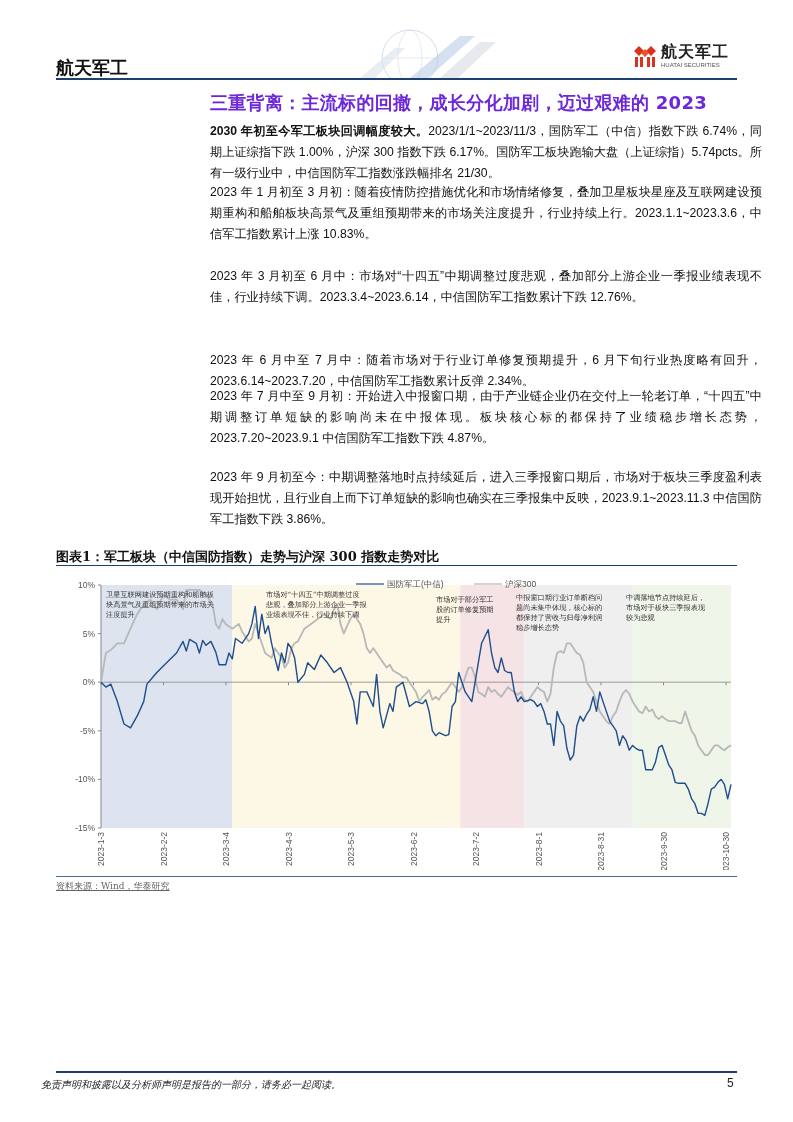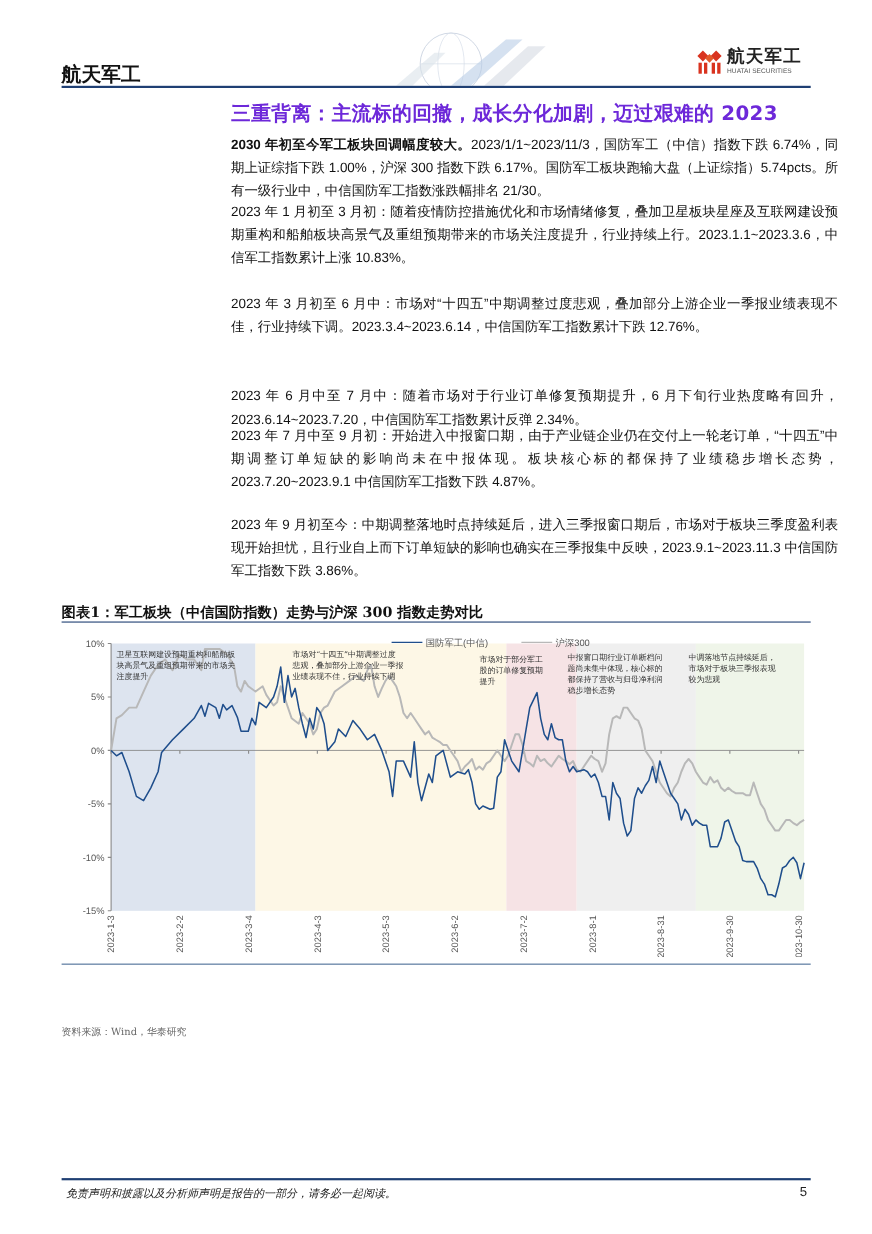--- a/index.html
+++ b/index.html
@@ -12,23 +12,23 @@
   .logo-cn{font-size:16px;font-weight:bold;color:#222;letter-spacing:1px;}
   .logo-en{font-size:6px;color:#555;margin-top:2px;}
   .hdr-rule{position:absolute;left:56px;top:78px;width:681px;height:2px;background:#1f3f73;}
   .title{position:absolute;left:210px;top:91px;font-size:18px;font-weight:bold;color:#6d28d9;font-family:"DejaVu Sans",sans-serif;letter-spacing:0.3px;}
   .para{position:absolute;left:210px;width:552px;font-size:12.2px;line-height:21px;color:#111;text-align:justify;}
   .para b{font-weight:bold;}
   .fig-title{position:absolute;left:56px;top:548px;font-size:13px;font-weight:bold;font-family:"DejaVu Serif",serif;}
   .fig-rule{position:absolute;left:56px;top:565px;width:681px;height:1px;background:#1f3f73;}
   .chart{position:absolute;left:56px;top:570px;width:690px;height:300px;}
   .src-rule{position:absolute;left:56px;top:876px;width:681px;height:1px;background:#4a6d96;}
-  .src{position:absolute;left:56px;top:932px;font-size:9px;color:#666;font-family:"DejaVu Serif",serif;}
+  .src{position:absolute;left:56px;top:880px;font-size:9px;color:#666;font-family:"DejaVu Serif",serif;text-decoration:underline;}
   .ftr-rule{position:absolute;left:56px;top:1071px;width:681px;height:2px;background:#1f3f73;}
-  .ftr-text{position:absolute;left:60px;top:1078px;font-size:10px;font-style:italic;color:#222;font-family:Liberation Sans, sans-serif;}
+  .ftr-text{position:absolute;left:41px;top:1078px;font-size:10px;font-style:italic;color:#222;font-family:Liberation Sans, sans-serif;}
   .ftr-page{position:absolute;left:727px;top:1076px;font-size:12px;color:#222;}
   .ann{font-family:"DejaVu Serif",serif;font-size:7.2px;fill:#333;}
   .tick{font-size:8.5px;fill:#555;font-family:"Liberation Sans",sans-serif;}
 </style>
 </head>
 <body>
 
 <div class="hdr-label">航天军工</div>
 <svg class="hdr-deco" viewBox="0 0 220 50">
   <circle cx="110" cy="30" r="28" fill="none" stroke="#c9d3e0" stroke-width="0.8"></circle>

